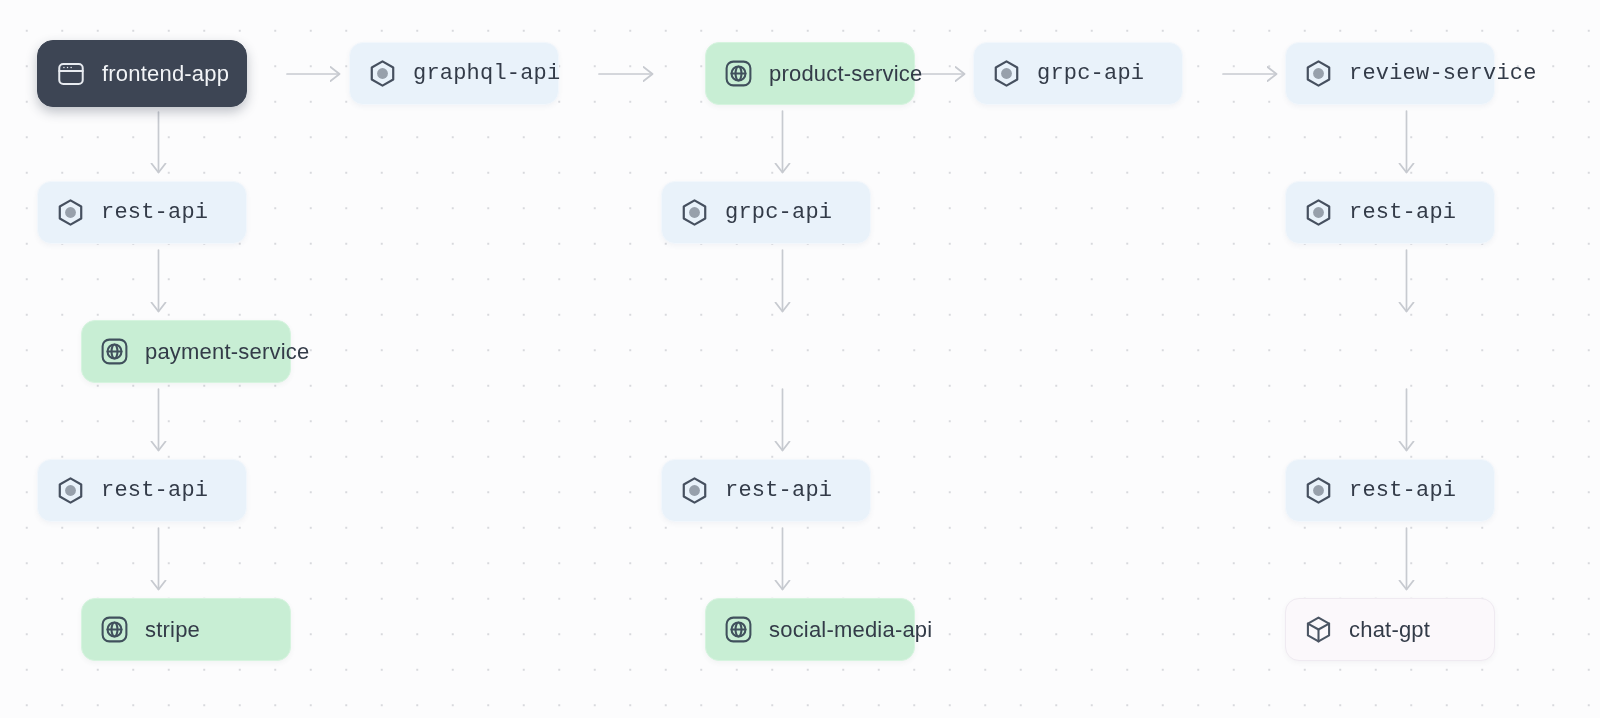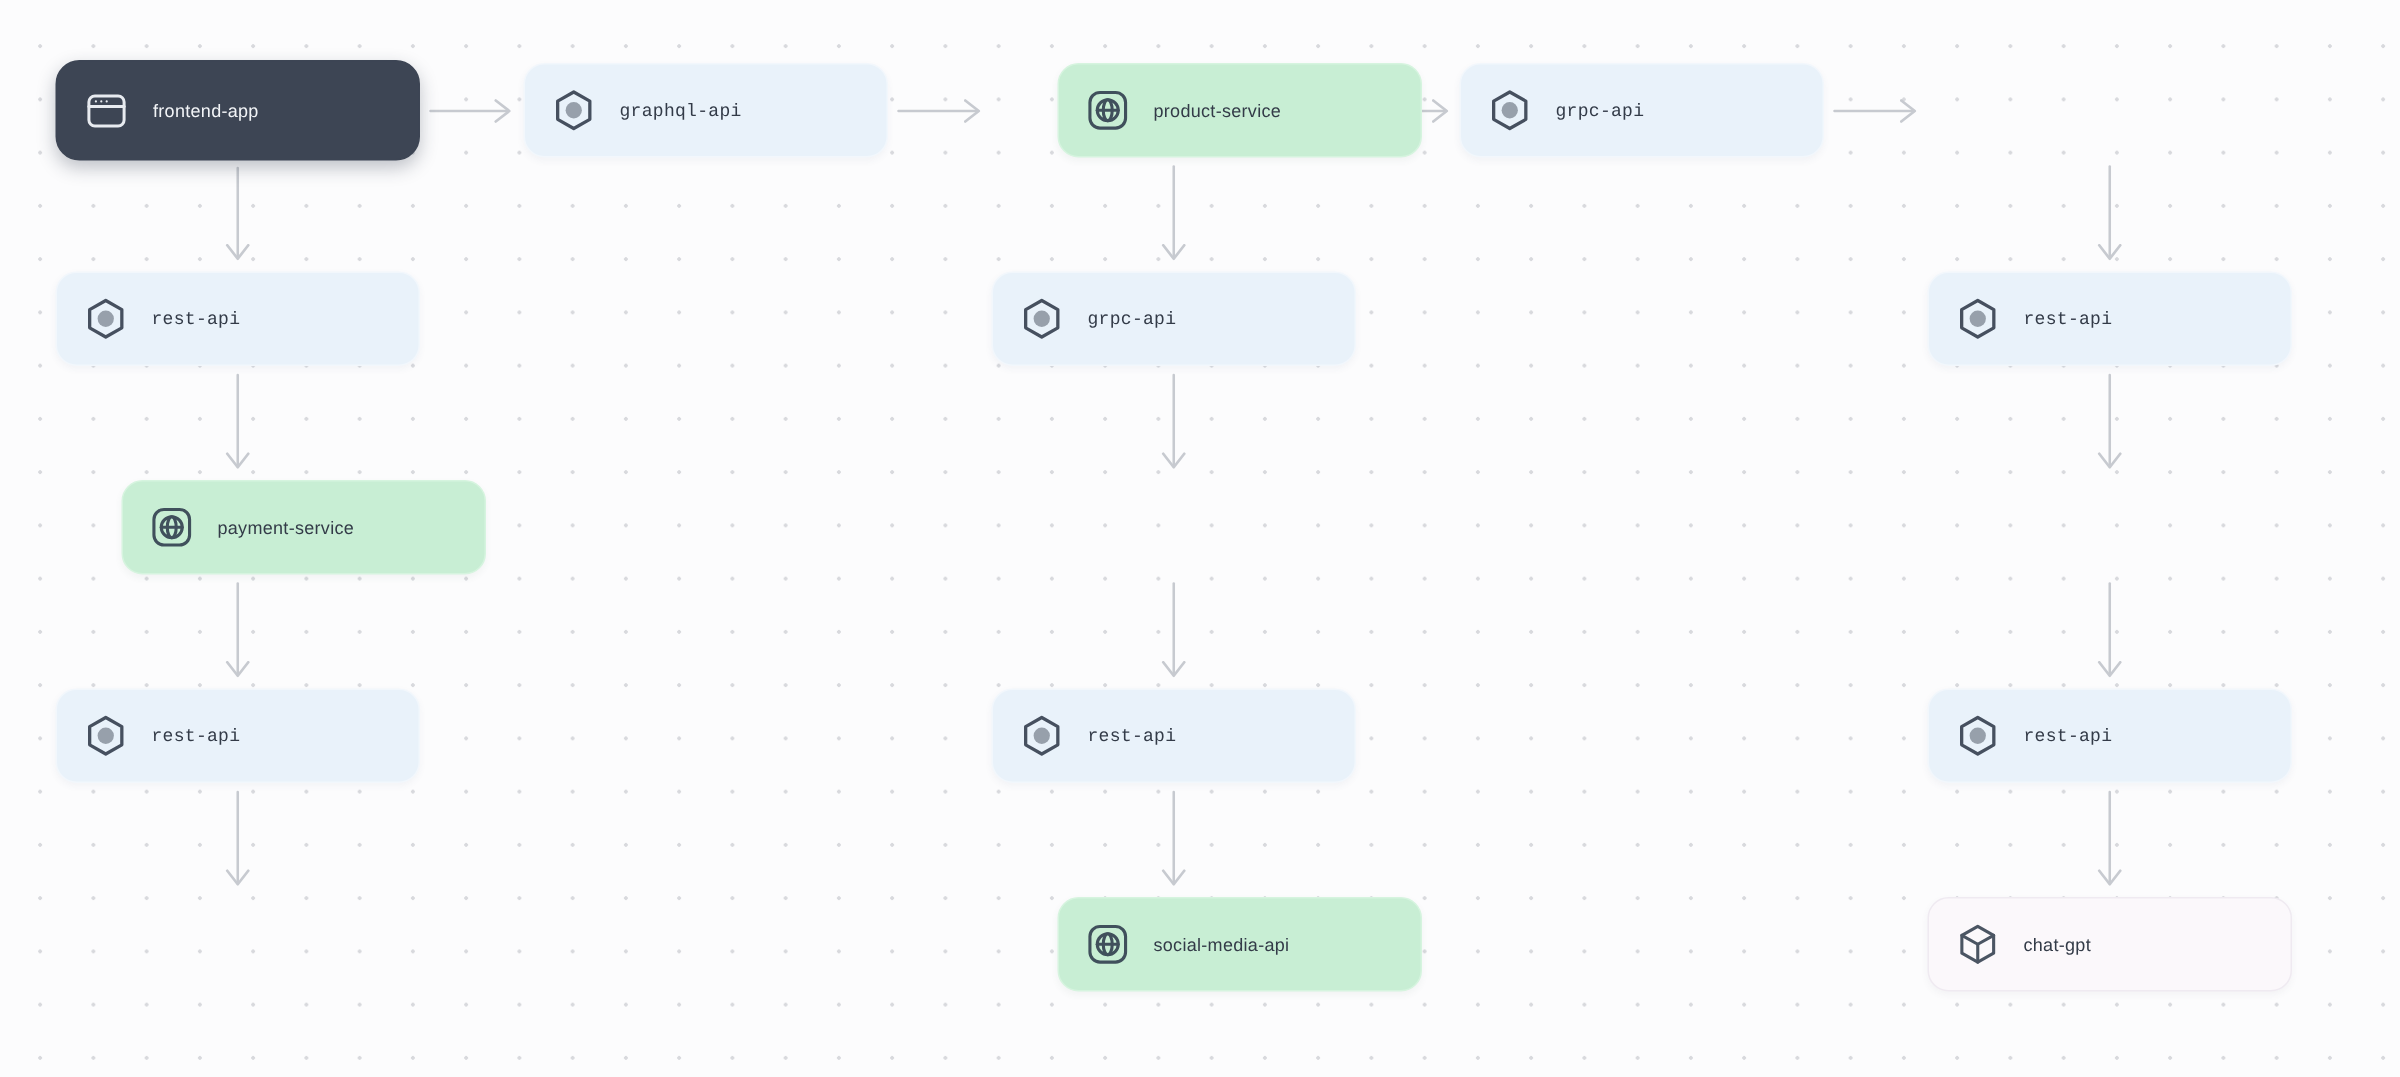--- a/index.html
+++ b/index.html
@@ -8,24 +8,24 @@
     font-family:"Liberation Sans", sans-serif;
     background-color:#fcfcfd;
     background-image:radial-gradient(circle, #d8d9dd 1.3px, transparent 1.4px);
     background-size:35.5px 35.5px;
     background-position:9px 13px;
     position:relative;
   }
   .canvas{position:absolute;inset:0;}
   svg.edges{position:absolute;left:0;top:0;pointer-events:none;}
   .node{
-    position:absolute;width:243px;height:63px;
+    position:absolute;width:210px;height:63px;
     border-radius:14px;box-sizing:border-box;
     display:flex;align-items:center;gap:15px;padding-left:17px;
-    font-size:12px;font-weight:500;color:#333b48;letter-spacing:.2px;
+    font-size:22px;font-weight:500;color:#333b48;letter-spacing:.2px;
     cursor:pointer;
   }
   .node.blue{
     background:#e9f2fa;border:1px solid #f2f7fc;
     box-shadow:0 2px 5px rgba(60,80,110,.05);
     font-family:Liberation Mono, monospace;
   }
   .node.green{
     background:#c8eed4;border:1px solid #d6f4df;
     box-shadow:0 2px 5px rgba(60,110,80,.06);
@@ -121,20 +121,29 @@
   <div class="node blue col3 row0">
     <span class="icon">
       <svg width="31" height="31" viewBox="0 0 24 24" fill="none" stroke="#46505f" stroke-width="1.7" stroke-linejoin="round">
         <path d="M12 2.6 L20.3 7.3 V16.7 L12 21.4 L3.7 16.7 V7.3 Z"></path>
         <circle cx="12" cy="12" r="4.2" fill="#97a0ab" stroke="none"></circle>
       </svg>
     </span>
     <span class="label">grpc-api</span>
   </div>
 
+  <div class="node blue col4 row0">
+    <span class="icon">
+      <svg width="31" height="31" viewBox="0 0 24 24" fill="none" stroke="#46505f" stroke-width="1.7" stroke-linejoin="round">
+        <path d="M12 2.6 L20.3 7.3 V16.7 L12 21.4 L3.7 16.7 V7.3 Z"></path>
+        <circle cx="12" cy="12" r="4.2" fill="#97a0ab" stroke="none"></circle>
+      </svg>
+    </span>
+    <span class="label">review-service</span>
+  </div>
 
   <div class="node blue col0 row1">
     <span class="icon">
       <svg width="31" height="31" viewBox="0 0 24 24" fill="none" stroke="#46505f" stroke-width="1.7" stroke-linejoin="round">
         <path d="M12 2.6 L20.3 7.3 V16.7 L12 21.4 L3.7 16.7 V7.3 Z"></path>
         <circle cx="12" cy="12" r="4.2" fill="#97a0ab" stroke="none"></circle>
       </svg>
     </span>
     <span class="label">rest-api</span>
   </div>
@@ -196,20 +205,31 @@
   <div class="node blue col4 row3">
     <span class="icon">
       <svg width="31" height="31" viewBox="0 0 24 24" fill="none" stroke="#46505f" stroke-width="1.7" stroke-linejoin="round">
         <path d="M12 2.6 L20.3 7.3 V16.7 L12 21.4 L3.7 16.7 V7.3 Z"></path>
         <circle cx="12" cy="12" r="4.2" fill="#97a0ab" stroke="none"></circle>
       </svg>
     </span>
     <span class="label">rest-api</span>
   </div>
 
+  <div class="node green col0 row4">
+    <span class="icon">
+      <svg width="31" height="31" viewBox="0 0 24 24" fill="none" stroke="#40505c" stroke-width="1.6" stroke-linecap="round" stroke-linejoin="round">
+        <rect x="2.8" y="2.8" width="18.4" height="18.4" rx="5.2"></rect>
+        <circle cx="12" cy="12" r="5.4"></circle>
+        <ellipse cx="12" cy="12" rx="2.3" ry="5.4"></ellipse>
+        <line x1="6.6" y1="12" x2="17.4" y2="12"></line>
+      </svg>
+    </span>
+    <span class="label">stripe</span>
+  </div>
 
   <div class="node green col2 row4">
     <span class="icon">
       <svg width="31" height="31" viewBox="0 0 24 24" fill="none" stroke="#40505c" stroke-width="1.6" stroke-linecap="round" stroke-linejoin="round">
         <rect x="2.8" y="2.8" width="18.4" height="18.4" rx="5.2"></rect>
         <circle cx="12" cy="12" r="5.4"></circle>
         <ellipse cx="12" cy="12" rx="2.3" ry="5.4"></ellipse>
         <line x1="6.6" y1="12" x2="17.4" y2="12"></line>
       </svg>
     </span>

